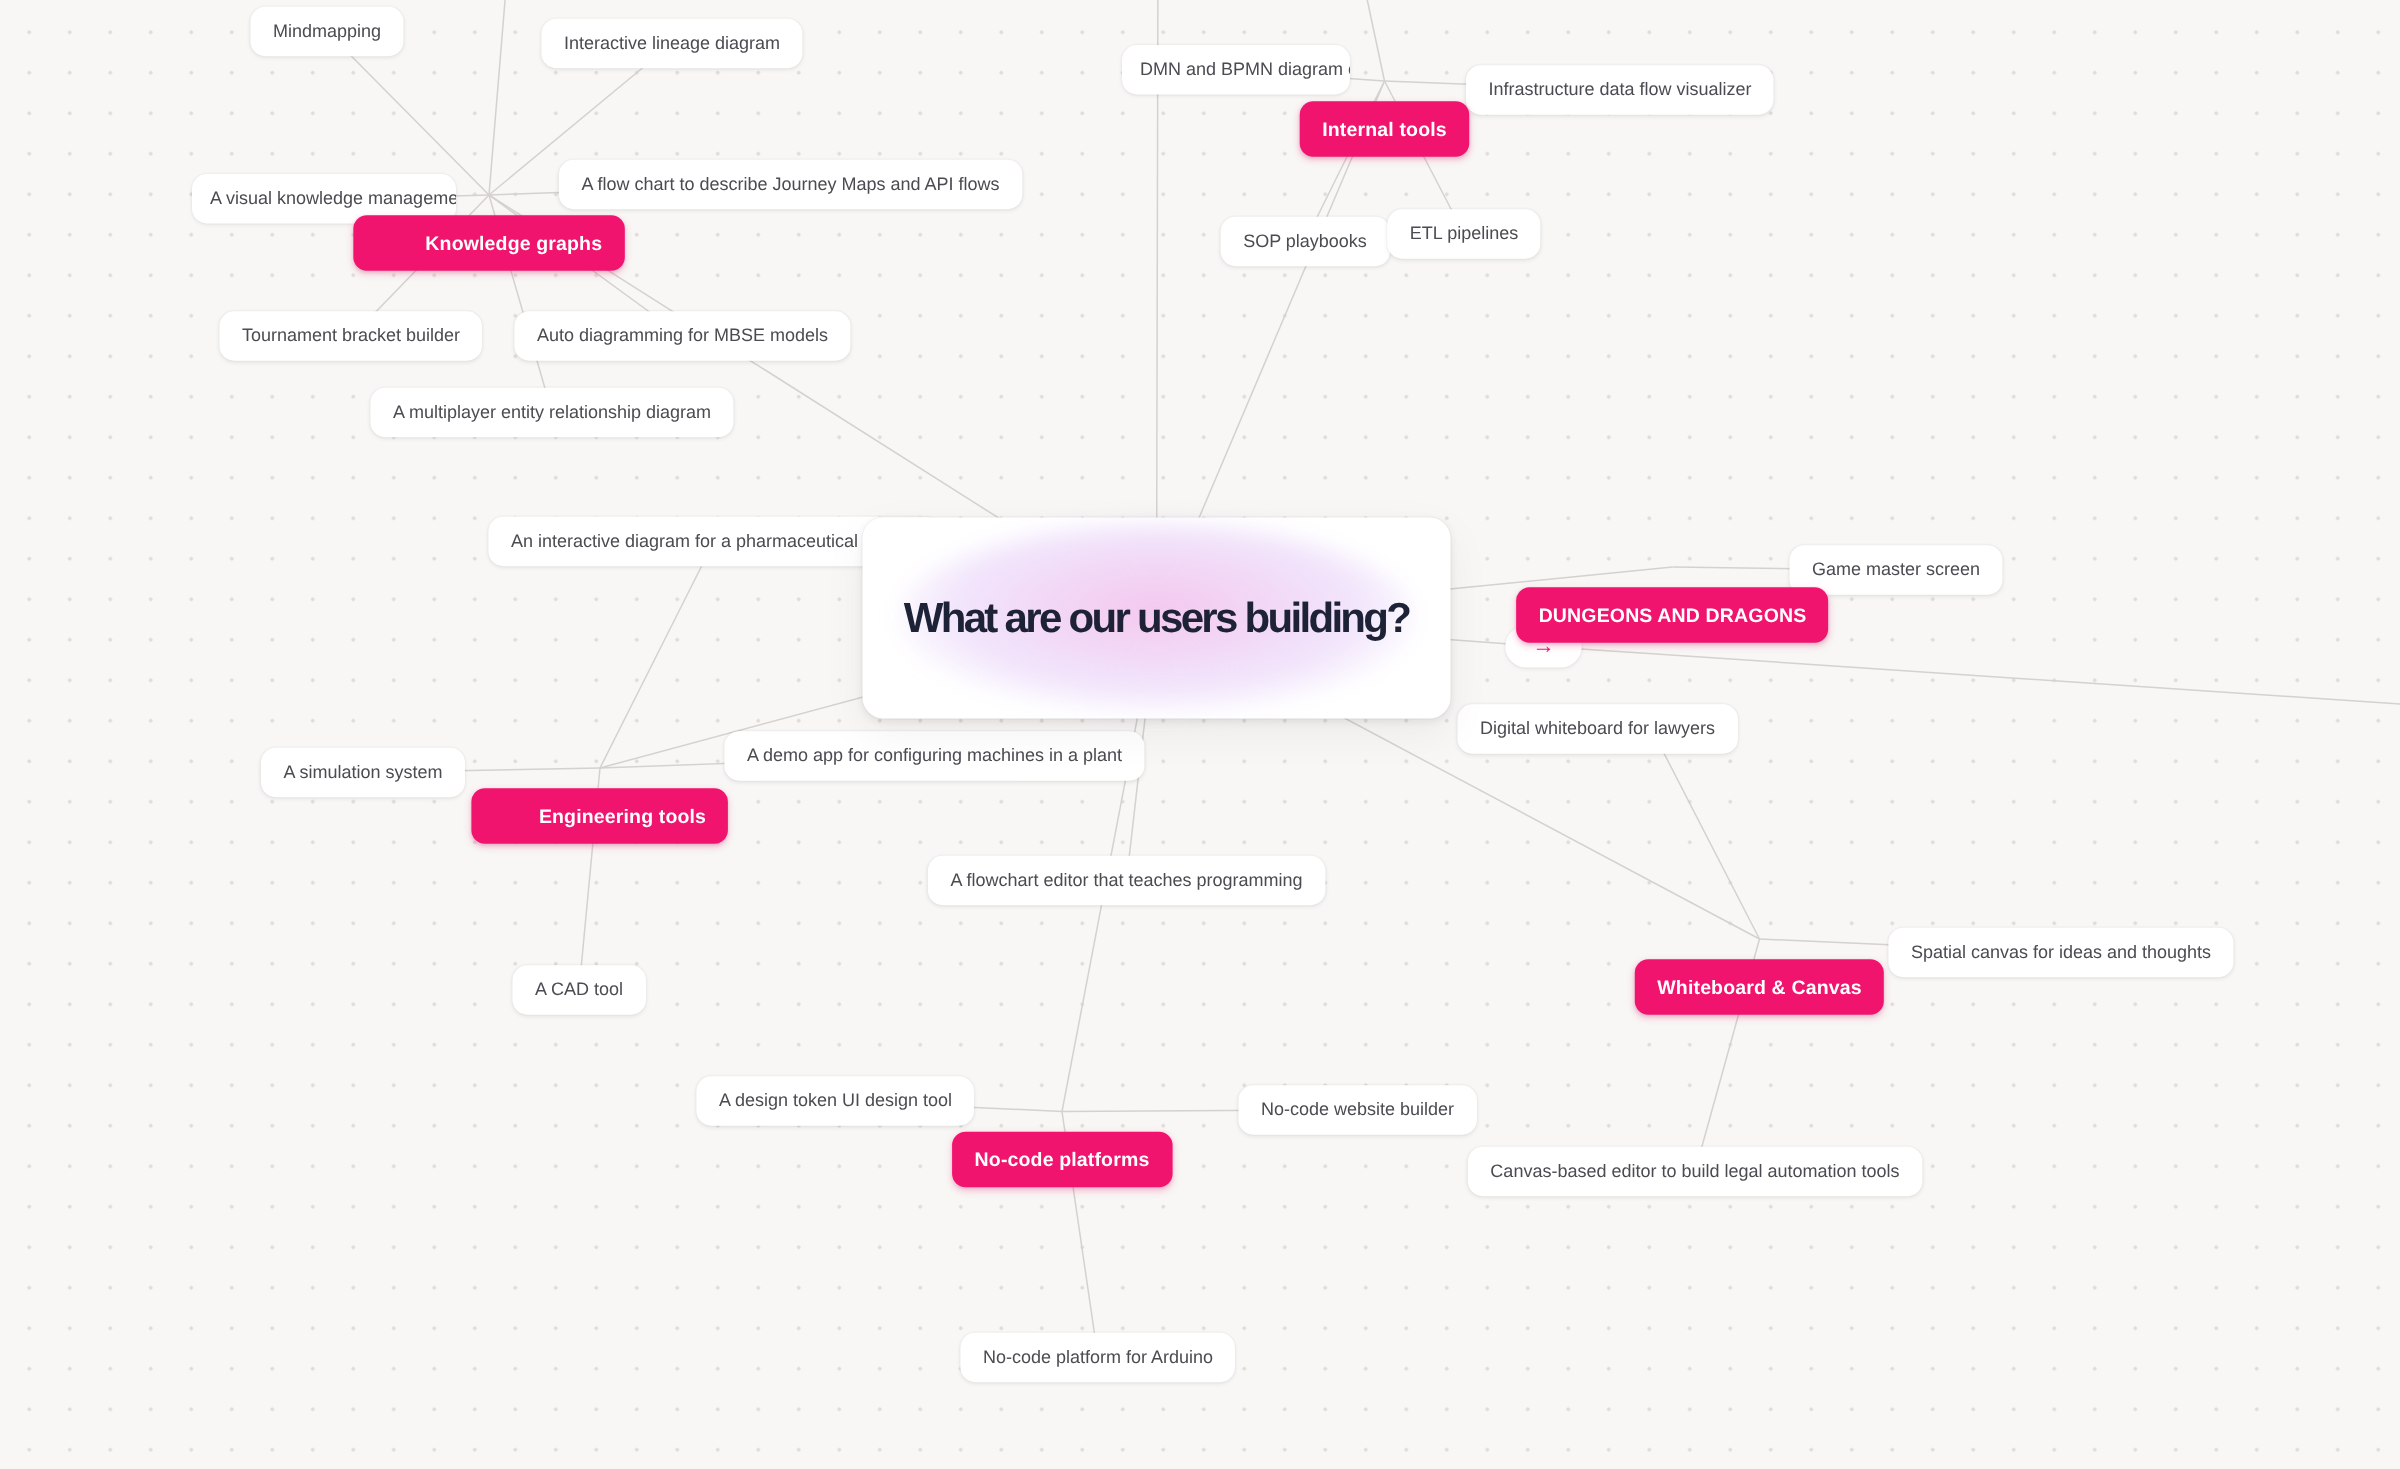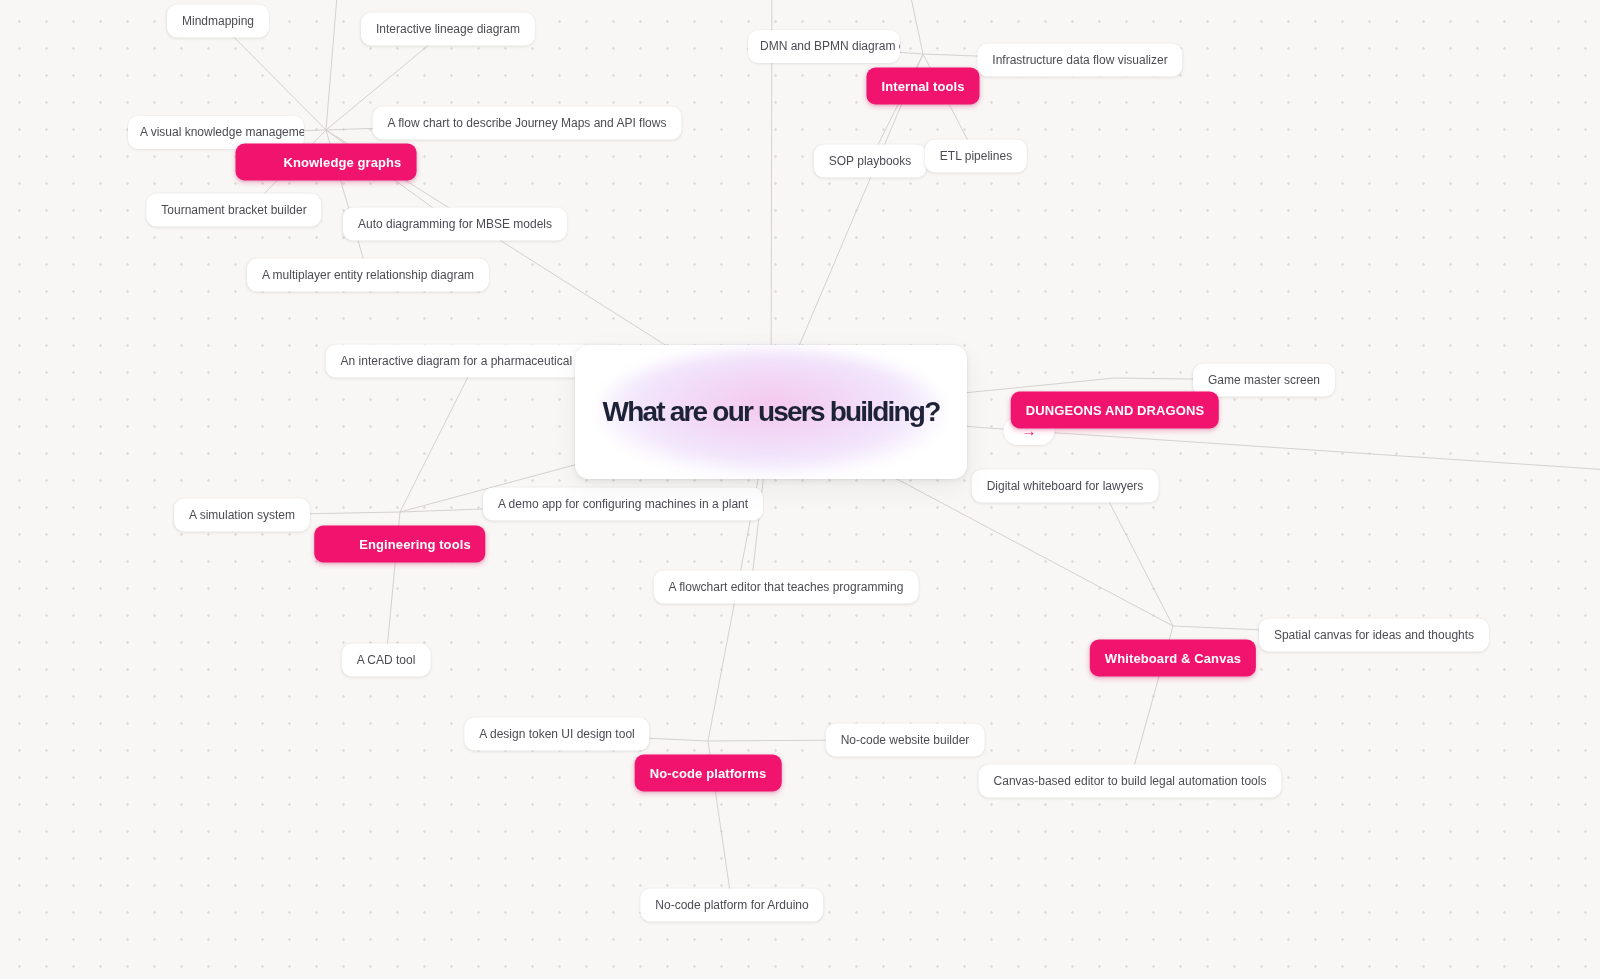--- a/index.html
+++ b/index.html
@@ -157,31 +157,31 @@
 <div class="node category" style="left: 326px; top: 130px; padding-left: 48px;">Knowledge graphs</div>
     <div class="node category" style="left: 923px; top: 54px;">Internal tools</div>
     <div class="node category" style="left: 1115px; top: 378px;">DUNGEONS AND DRAGONS</div>
     <div class="node category" style="left: 400px; top: 512px; padding-left: 45px;">Engineering tools</div>
     <div class="node category" style="left: 1173px; top: 626px;">Whiteboard &amp; Canvas</div>
     <div class="node category" style="left: 708px; top: 741px;">No-code platforms</div>
     <div class="node leaf" style="left: 218px; top: 21px;">Mindmapping</div>
     <div class="node leaf" style="left: 448px; top: 29px;">Interactive lineage diagram</div>
     <div class="node leaf clip" style="left: 128px; top: 116px; width: 176px;">A visual knowledge managemen</div>
     <div class="node leaf" style="left: 527px; top: 123px;">A flow chart to describe Journey Maps and API flows</div>
-    <div class="node leaf" style="left: 234px; top: 210px;">Tournament bracket builder</div>
+    <div class="node leaf" style="left: 234px; top: 224px;">Tournament bracket builder</div>
     <div class="node leaf" style="left: 455px; top: 224px;">Auto diagramming for MBSE models</div>
     <div class="node leaf" style="left: 368px; top: 275px;">A multiplayer entity relationship diagram</div>
     <div class="node leaf clip" style="left: 748px; top: 30px; width: 152px;">DMN and BPMN diagram edit</div>
     <div class="node leaf" style="left: 1080px; top: 60px;">Infrastructure data flow visualizer</div>
     <div class="node leaf" style="left: 870px; top: 161px;">SOP playbooks</div>
     <div class="node leaf" style="left: 976px; top: 156px;">ETL pipelines</div>
     <div class="node leaf" style="left: 476px; top: 361px;">An interactive diagram for a pharmaceutical project</div>
     <div class="node leaf" style="left: 242px; top: 515px;">A simulation system</div>
     <div class="node leaf" style="left: 623px; top: 504px;">A demo app for configuring machines in a plant</div>
-    <div class="node leaf" style="left: 751px; top: 587px; margin-left: 35px;">A flowchart editor that teaches programming</div>
+    <div class="node leaf" style="left: 751px; top: 587px;">A flowchart editor that teaches programming</div>
     <div class="node leaf" style="left: 386px; top: 660px;">A CAD tool</div>
     <div class="node leaf" style="left: 557px; top: 734px;">A design token UI design tool</div>
     <div class="node leaf" style="left: 861px; top: 740px; margin-left: 44px;">No-code website builder</div>
     <div class="node leaf" style="left: 1374px; top: 635px;">Spatial canvas for ideas and thoughts</div>
     <div class="node leaf" style="left: 1130px; top: 781px;">Canvas-based editor to build legal automation tools</div>
     <div class="node leaf" style="left: 732px; top: 905px;">No-code platform for Arduino</div>
     <div class="node leaf" style="left: 1264px; top: 380px;">Game master screen</div>
     <div class="node leaf" style="left: 1065px; top: 486px; text-align: center;">Digital whiteboard for lawyers</div>
     <div class="node arrow" style="left: 1029px; top: 431px;"><span>→</span></div>
   </div>

